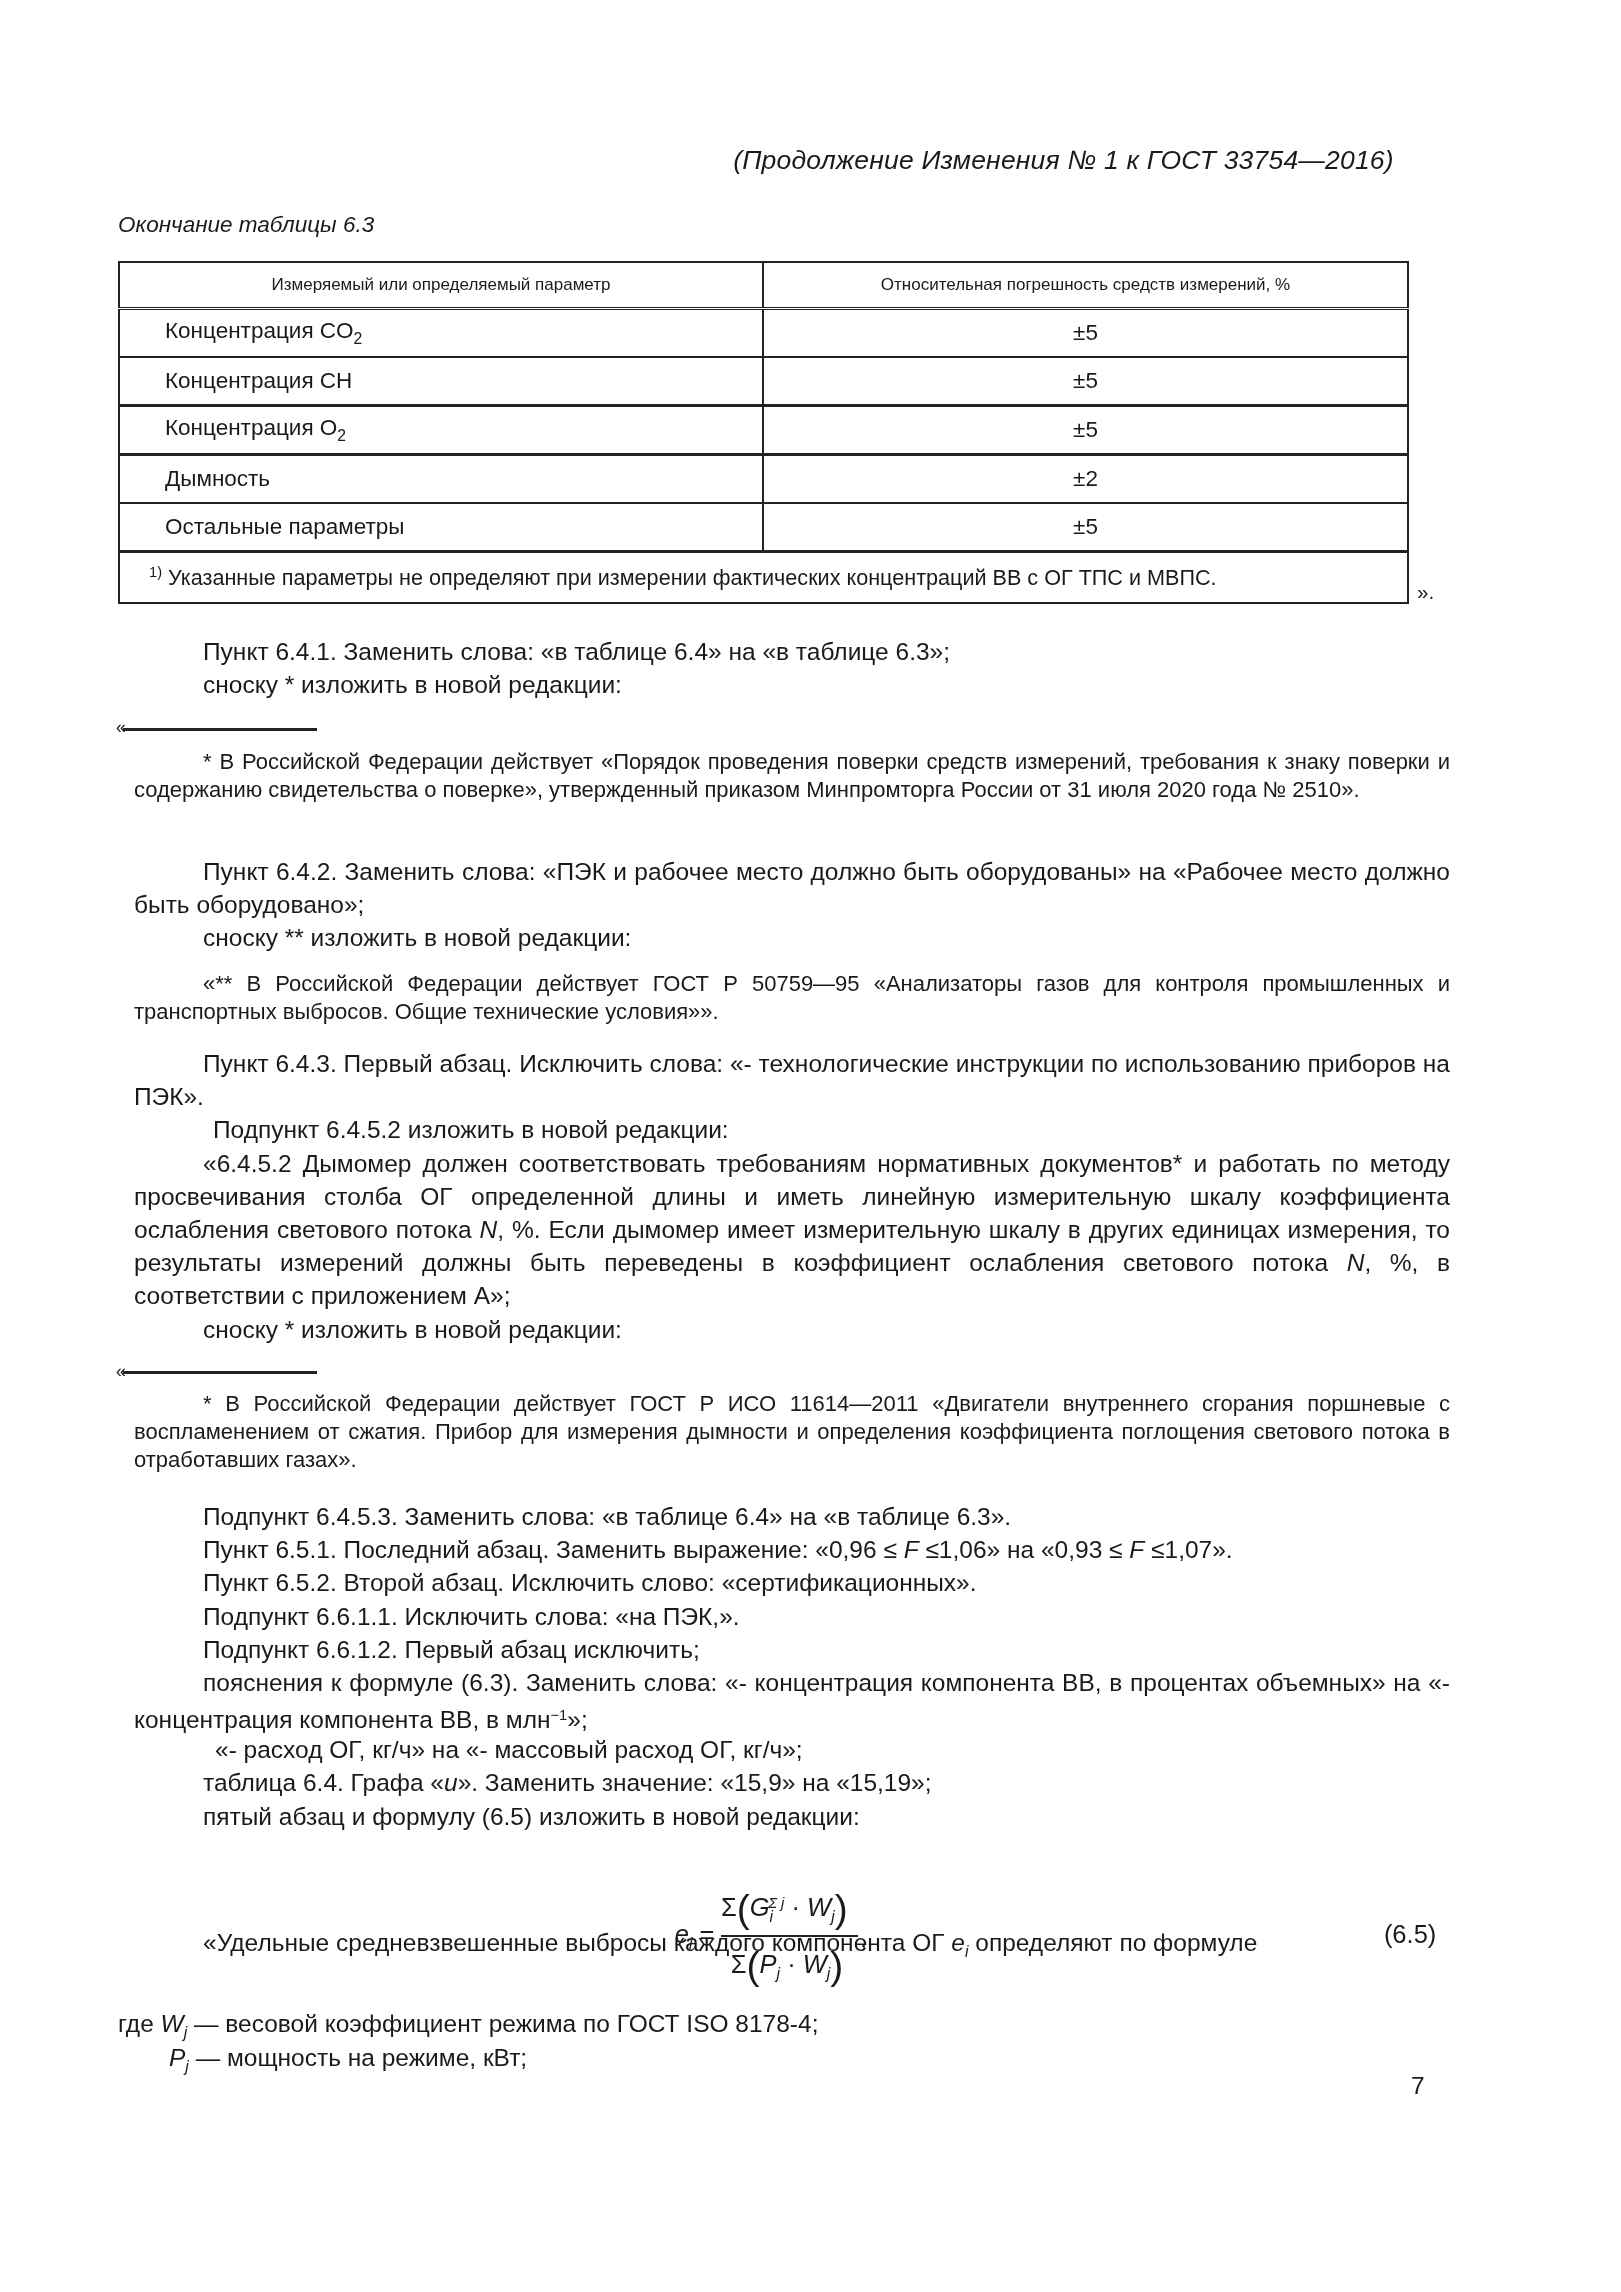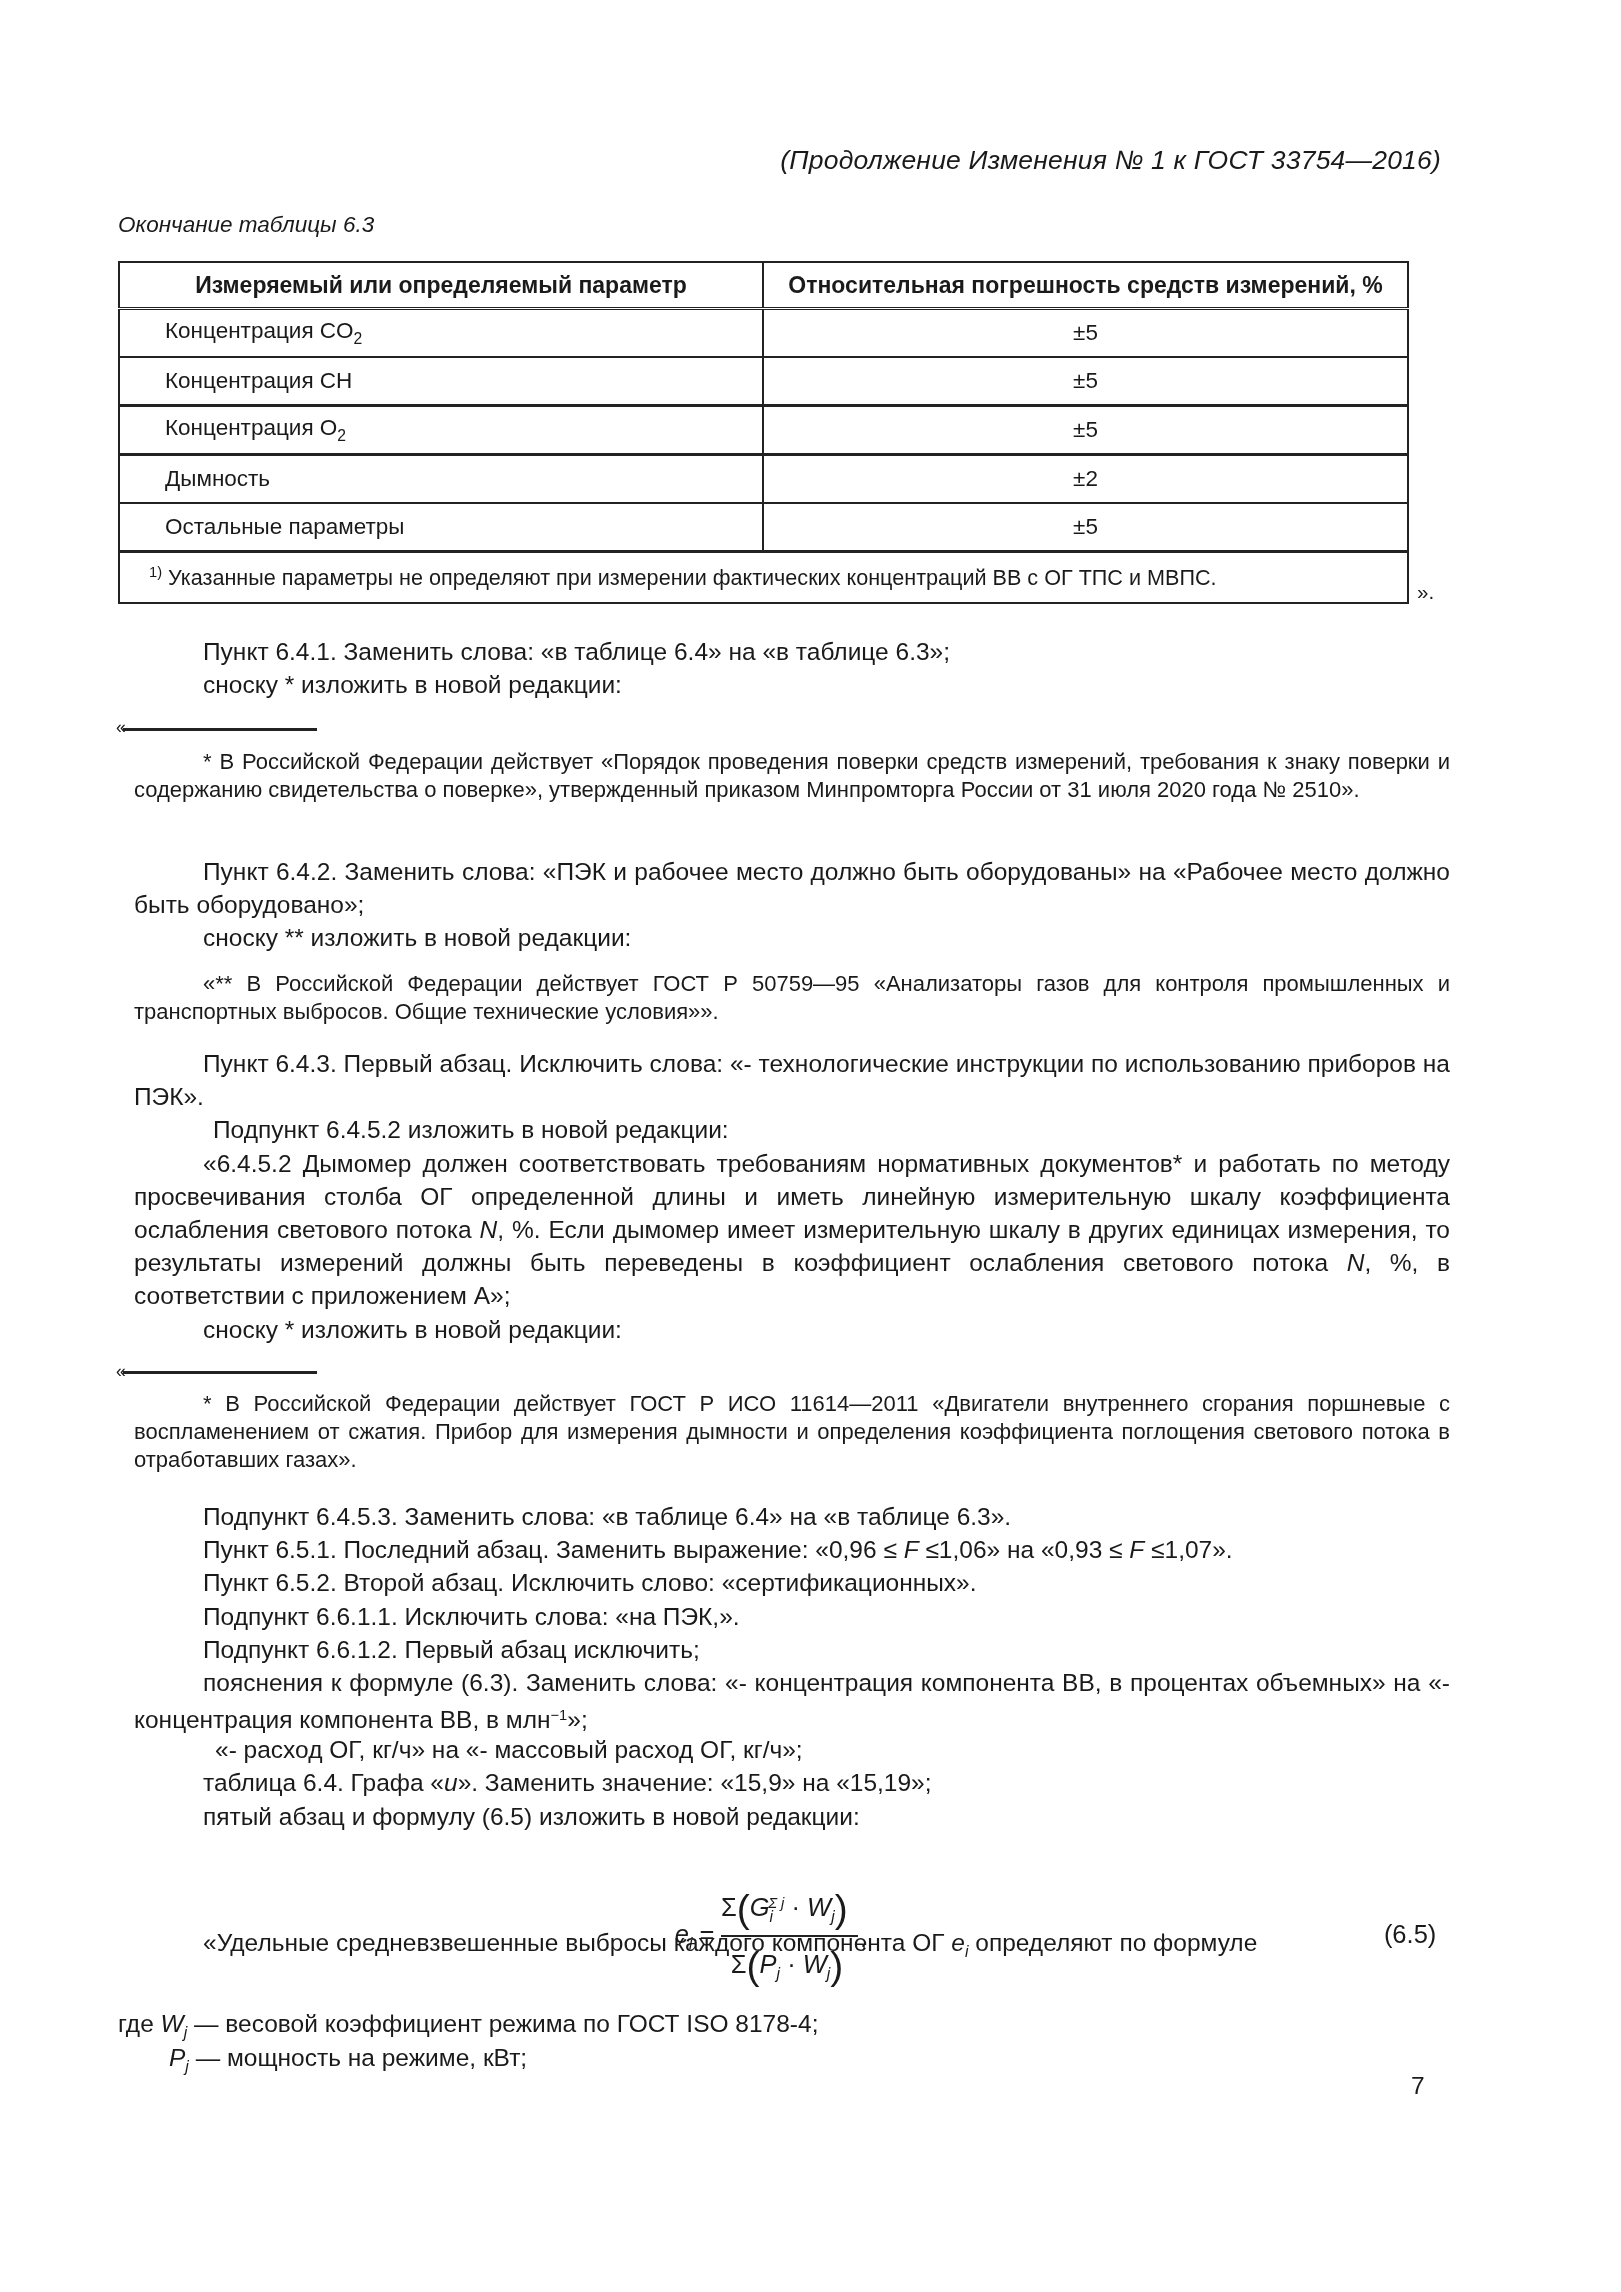--- a/index.html
+++ b/index.html
@@ -2,30 +2,30 @@
 <html><head>
 <meta charset="utf-8">
 <style>
   html, body { margin: 0; padding: 0; background: #ffffff; }
   body {
     width: 1621px; height: 2293px; position: relative; overflow: hidden;
     font-family: "Liberation Sans", sans-serif; color: #1a1a1a;
   }
   .abs { position: absolute; }
   .header-title {
-    left: 686px; top: 145px; width: 755px; text-align: right;
+    left: 686px; top: 145px; width: 755px; text-align: center;
     font-size: 26.5px; font-style: italic; letter-spacing: 0.2px;
   }
   .table-caption { left: 118px; top: 212px; font-size: 22.5px; font-style: italic; }
   table.t63 {
     position: absolute; left: 118px; top: 261px; width: 1291px;
     border-collapse: collapse; font-size: 22.5px;
   }
   table.t63 td, table.t63 th { border: 2.5px solid #222; padding: 0; height: 46px; }
-  table.t63 th { font-weight: bold; font-size: 23px; height: 44px; border-bottom: 3.9px double #222; margin-top: 40px; }
+  table.t63 th { font-weight: normal; font-size: 17px; height: 44px; border-bottom: 3.9px double #222; margin-top: 40px; }
   table.t63 th.c1 { width: 642px; }
   table.t63 td.param { padding-left: 45px; text-align: left; }
   table.t63 td.val { text-align: center; }
   table.t63 td.note { padding-left: 29px; height: 49px; font-size: 21.6px; }
   table.t63 tr.thick-top td { border-top-width: 3.9px; }
   sub.s { font-size: 15.7px; vertical-align: -5.9px; }
   sup.s { font-size: 14.7px; vertical-align: 7.8px; }
   .closing-quote { left: 1417px; top: 580px; font-size: 20.6px; }
   .p { position: absolute; font-size: 24.5px; line-height: 33px; text-align: justify; }
   .indent { text-indent: 69px; margin-left: 16px; }

